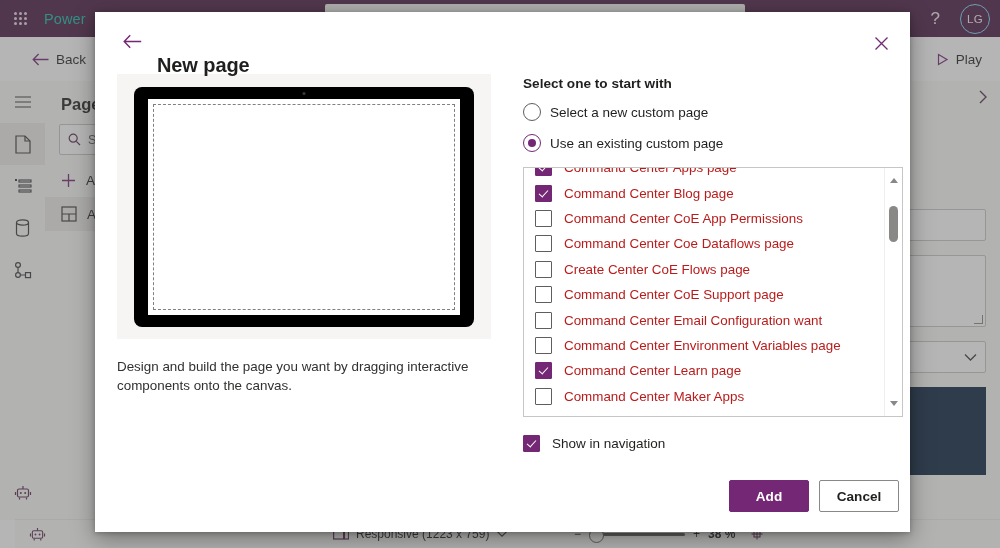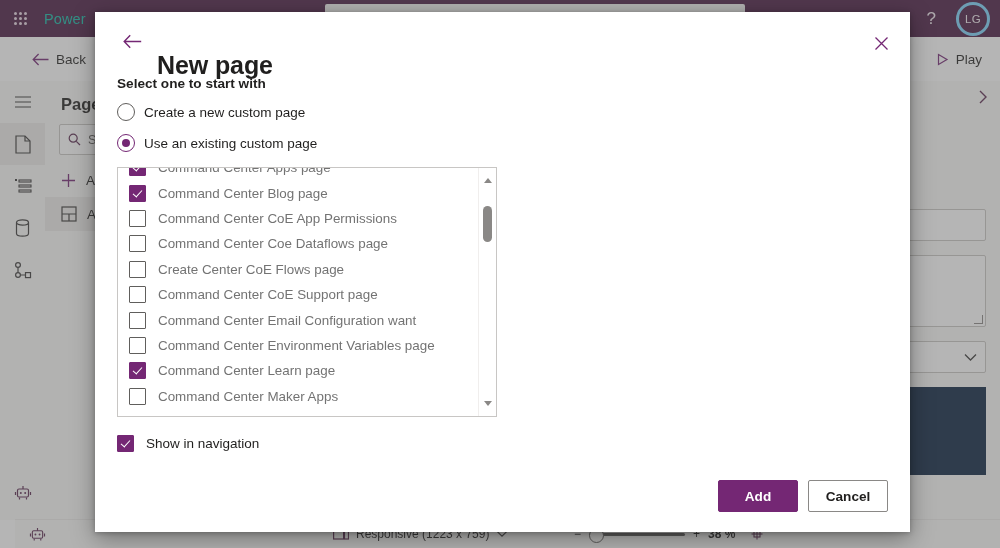--- a/index.html
+++ b/index.html
@@ -74,21 +74,21 @@
     position: absolute;
     right: 10px;
     top: 0; height: 37px;
     display: flex; align-items: center; gap: 14px;
   }
   .help-q {
     color: #f0e7ee; font-size: 17px; padding: 0 6px;
   }
   .avatar-circle {
     width: 28px; height: 28px; border-radius: 50%;
-    border: 3px solid #7dd3fc;
+    border: 1px solid #7dd3fc;
     color: #f3ecf1;
     font-size: 11.5px;
     display: flex; align-items: center; justify-content: center;
     letter-spacing: .3px;
   }
 
   
   .cmdbar {
     position: absolute;
     top: 37px; left: 0; right: 0;
@@ -256,21 +256,21 @@
     padding: 0 0 0 22px;
     flex: none;
     position: relative;
   }
   .dlg-back {
     width: 30px; height: 30px;
     display: flex; align-items: center; justify-content: center;
     cursor: pointer;
   }
   .dlg-title {
-    font-size: 25px;
+    font-size: 20px;
     color: #201f1e;
     font-weight: 600;
     margin-left: 10px;
     letter-spacing: -0.1px;
     margin-top: 44px;
   }
   .dlg-close {
     position: absolute;
     right: 14px; top: 18px;
     width: 30px; height: 30px;
@@ -421,21 +421,21 @@
     content: "";
     position: absolute;
     left: 5px; top: 2px;
     width: 4px; height: 8px;
     border: solid #ffffff;
     border-width: 0 1.6px 1.6px 0;
     transform: rotate(42deg);
   }
   .item-label {
     font-size: 13.4px;
-    color: #737373;
+    color: #b91c1c;
     white-space: nowrap;
   }
   .lb-scrollbar {
     position: absolute;
     top: 0; right: 0; bottom: 0;
     width: 17px;
     background: #ffffff;
     border-left: 1px solid #f0eeed;
   }
   .sb-arrow {
@@ -476,21 +476,21 @@
     font-size: 13.5px;
     color: #201f1e;
   }
 
   .dlg-footer {
     height: 72px;
     flex: none;
     display: flex;
     align-items: center;
     justify-content: flex-end;
-    padding-right: 22px;
+    padding-right: 11px;
     gap: 10px;
   }
   .btn {
     height: 32px;
     min-width: 80px;
     font-size: 13.6px;
     border-radius: 2px;
     display: flex; align-items: center; justify-content: center;
     cursor: pointer;
     box-sizing: border-box;
@@ -704,27 +704,37 @@
       <span>
         <svg width="15" height="15" viewBox="0 0 15 15">
             <path d="M1.5 1.5l12 12M13.5 1.5l-12 12" stroke="#742774" stroke-width="1.3"></path>
           </svg>
       </span>
     </div>
   </div>
 
   <div class="dlg-body">
 
+    <div class="preview-col">
+      <div class="preview-box">
+        <div class="device">
+          <div class="device-screen">
+            <div class="device-dashed"></div>
+          </div>
+        </div>
+      </div>
+      <div class="preview-desc">Design and build the page you want by dragging interactive components onto the canvas.</div>
+    </div>
 
     <div class="options-col">
       <div class="opt-title">Select one to start with</div>
 
       <div class="radio-row">
         <span class="radio"></span>
-        <span class="radio-label">Create a new custom page</span>
+        <span class="radio-label">Select a new custom page</span>
       </div>
       <div class="radio-row">
         <span class="radio checked"></span>
         <span class="radio-label">Use an existing custom page</span>
       </div>
 
       <div class="listbox">
         <div class="listbox-inner">
           <div class="list-item">
             <span class="cb checked"></span>

